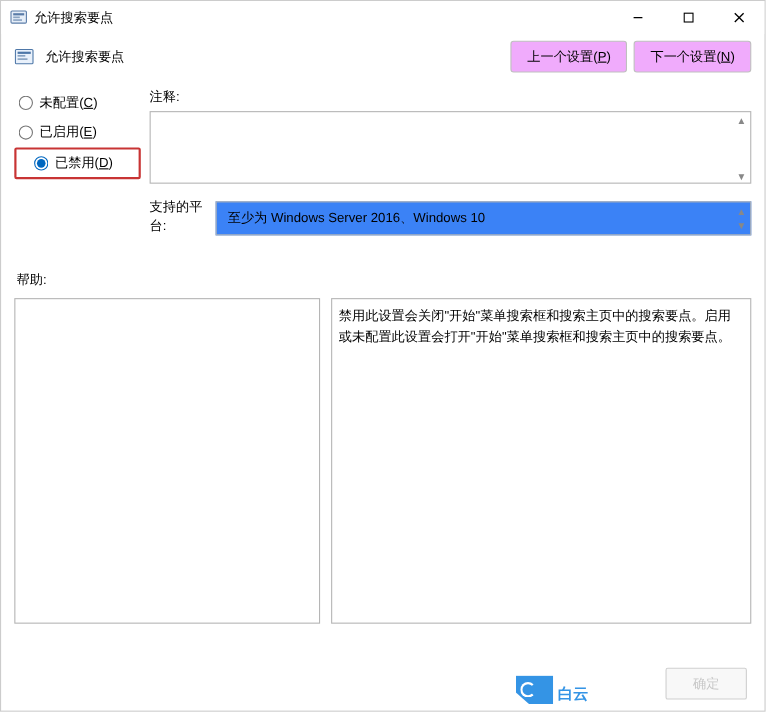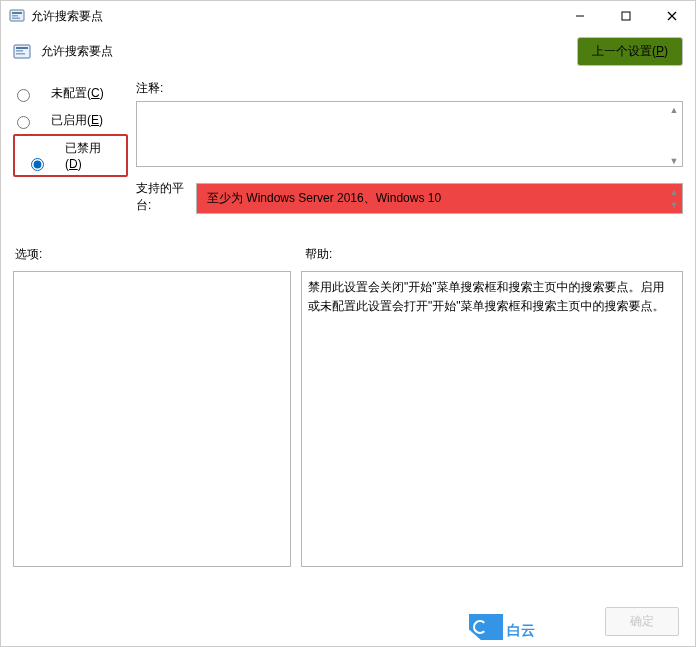--- a/index.html
+++ b/index.html
@@ -37,40 +37,40 @@
     align-items: center;
     padding: 6px 12px 12px 12px;
     gap: 6px;
   }
   .header-row .icon2 { width: 18px; height: 18px; }
   .header-row .header-title { font-size: 12px; color: #000; margin-left: 4px; }
   .header-row .spacer { flex: 1; }
   .navbtn {
     border: 1px solid #bfbfbf;
     border-radius: 3px;
-    background: #4d7c0f;
+    background: #f0abfc;
     padding: 5px 14px;
     font-size: 12px;
     font-family: inherit;
     cursor: pointer;
   }
   .mnemonic { text-decoration: underline; }
 
   .upper {
     display: grid;
     grid-template-columns: 115px 1fr;
     padding: 0 12px;
     column-gap: 8px;
   }
 
   .radios { padding-top: 2px; }
   .radio-row {
     display: flex;
-    align-items: flex-end;
-    gap: 21px;
+    align-items: center;
+    gap: 6px;
     padding: 5px 2px;
   }
   .radio-row.highlight {
     border: 2px solid #c83434;
     border-radius: 2px;
     padding: 4px 14px;
   }
   .radio-row input[type=radio] { margin: 0 0 0 2px; accent-color: #0067c0; }
   .radio-row label { font-size: 12px; cursor: pointer; }
 
@@ -104,21 +104,21 @@
 
   .platform-row {
     display: grid;
     grid-template-columns: 60px 1fr;
     align-items: center;
     margin-top: 8px;
   }
   .platform-value-wrap { position: relative; }
   .platform-value {
     border: 1px solid #b5b5b5;
-    background: #ef4444;
+    background: #3b82f6;
     padding: 6px 24px 6px 10px;
     font-size: 12px;
     min-height: 26px;
   }
 
   .section-labels {
     display: flex;
     padding: 28px 14px 8px 14px;
     font-size: 12px;
   }
@@ -223,20 +223,23 @@
       <rect x="3" y="4" width="12" height="2" fill="#4e77a8"></rect>
       <rect x="3" y="7" width="7" height="1.5" fill="#88a2c1"></rect>
       <rect x="3" y="10" width="9" height="1.5" fill="#88a2c1"></rect>
     </svg>
   </span>
   <span class="header-title">允许搜索要点</span>
   <span class="spacer"></span>
   <button class="navbtn">
     <span>上一个设置</span>(<span class="mnemonic">P</span>)
   </button>
+  <button class="navbtn">
+    <span>下一个设置</span>(<span class="mnemonic">N</span>)
+  </button>
 </div>
 
 <div class="upper">
   <div class="radios">
     <div class="radio-row">
       <input type="radio" name="state" id="r-nc" style="">
       <label for="r-nc">
         <span>未配置</span>(<span class="mnemonic">C</span>)
       </label>
     </div>
@@ -266,21 +269,20 @@
       <div class="platform-value-wrap">
         <div class="platform-value">至少为 Windows Server 2016、Windows 10</div>
         <span class="scroll-arrow up">▲</span>
         <span class="scroll-arrow down">▼</span>
       </div>
     </div>
   </div>
 </div>
 
 <div class="section-labels">
-  <div class="opt-label">选项:</div>
   <div class="help-label">帮助:</div>
 </div>
 
 <div class="lower">
   <div class="options-box"></div>
   <div class="help-box">禁用此设置会关闭"开始"菜单搜索框和搜索主页中的搜索要点。启用或未配置此设置会打开"开始"菜单搜索框和搜索主页中的搜索要点。</div>
 </div>
 
 <div class="watermark">
   <div class="logo"></div>

